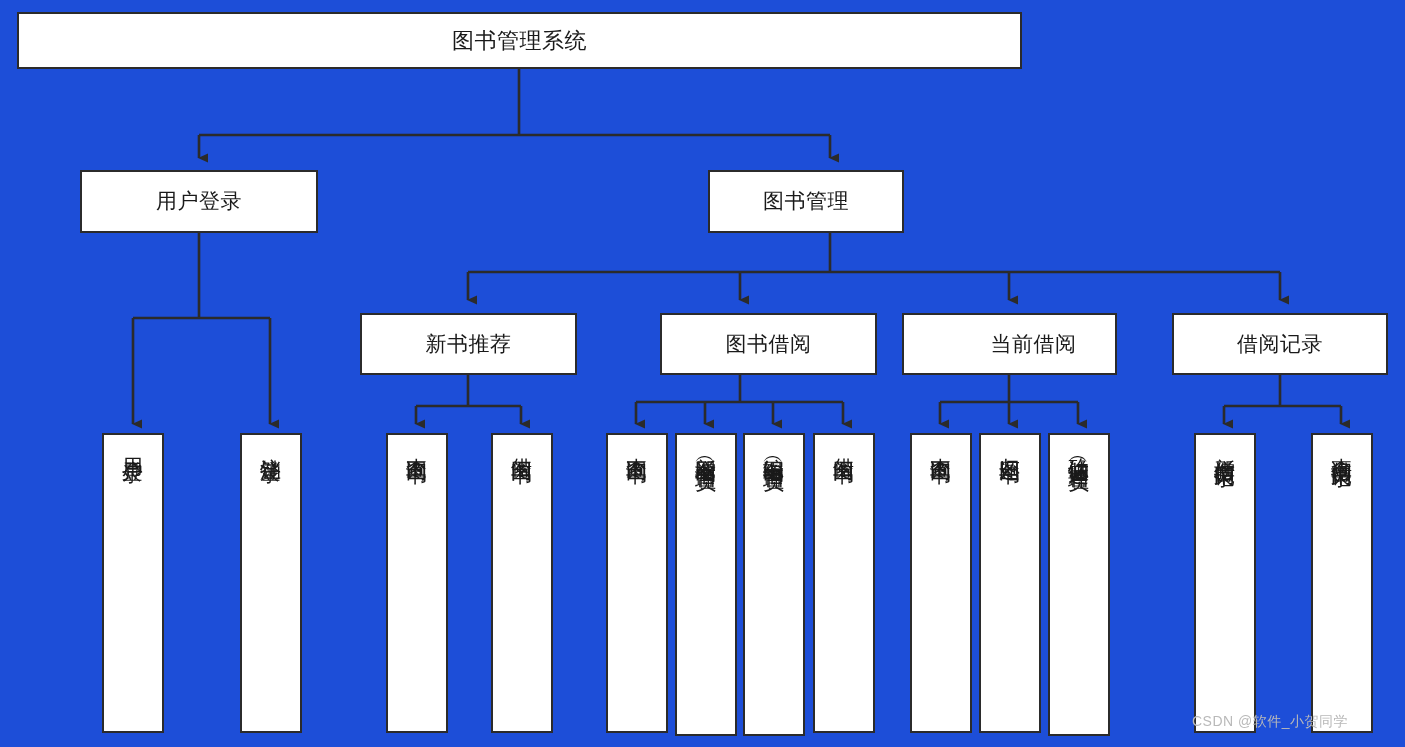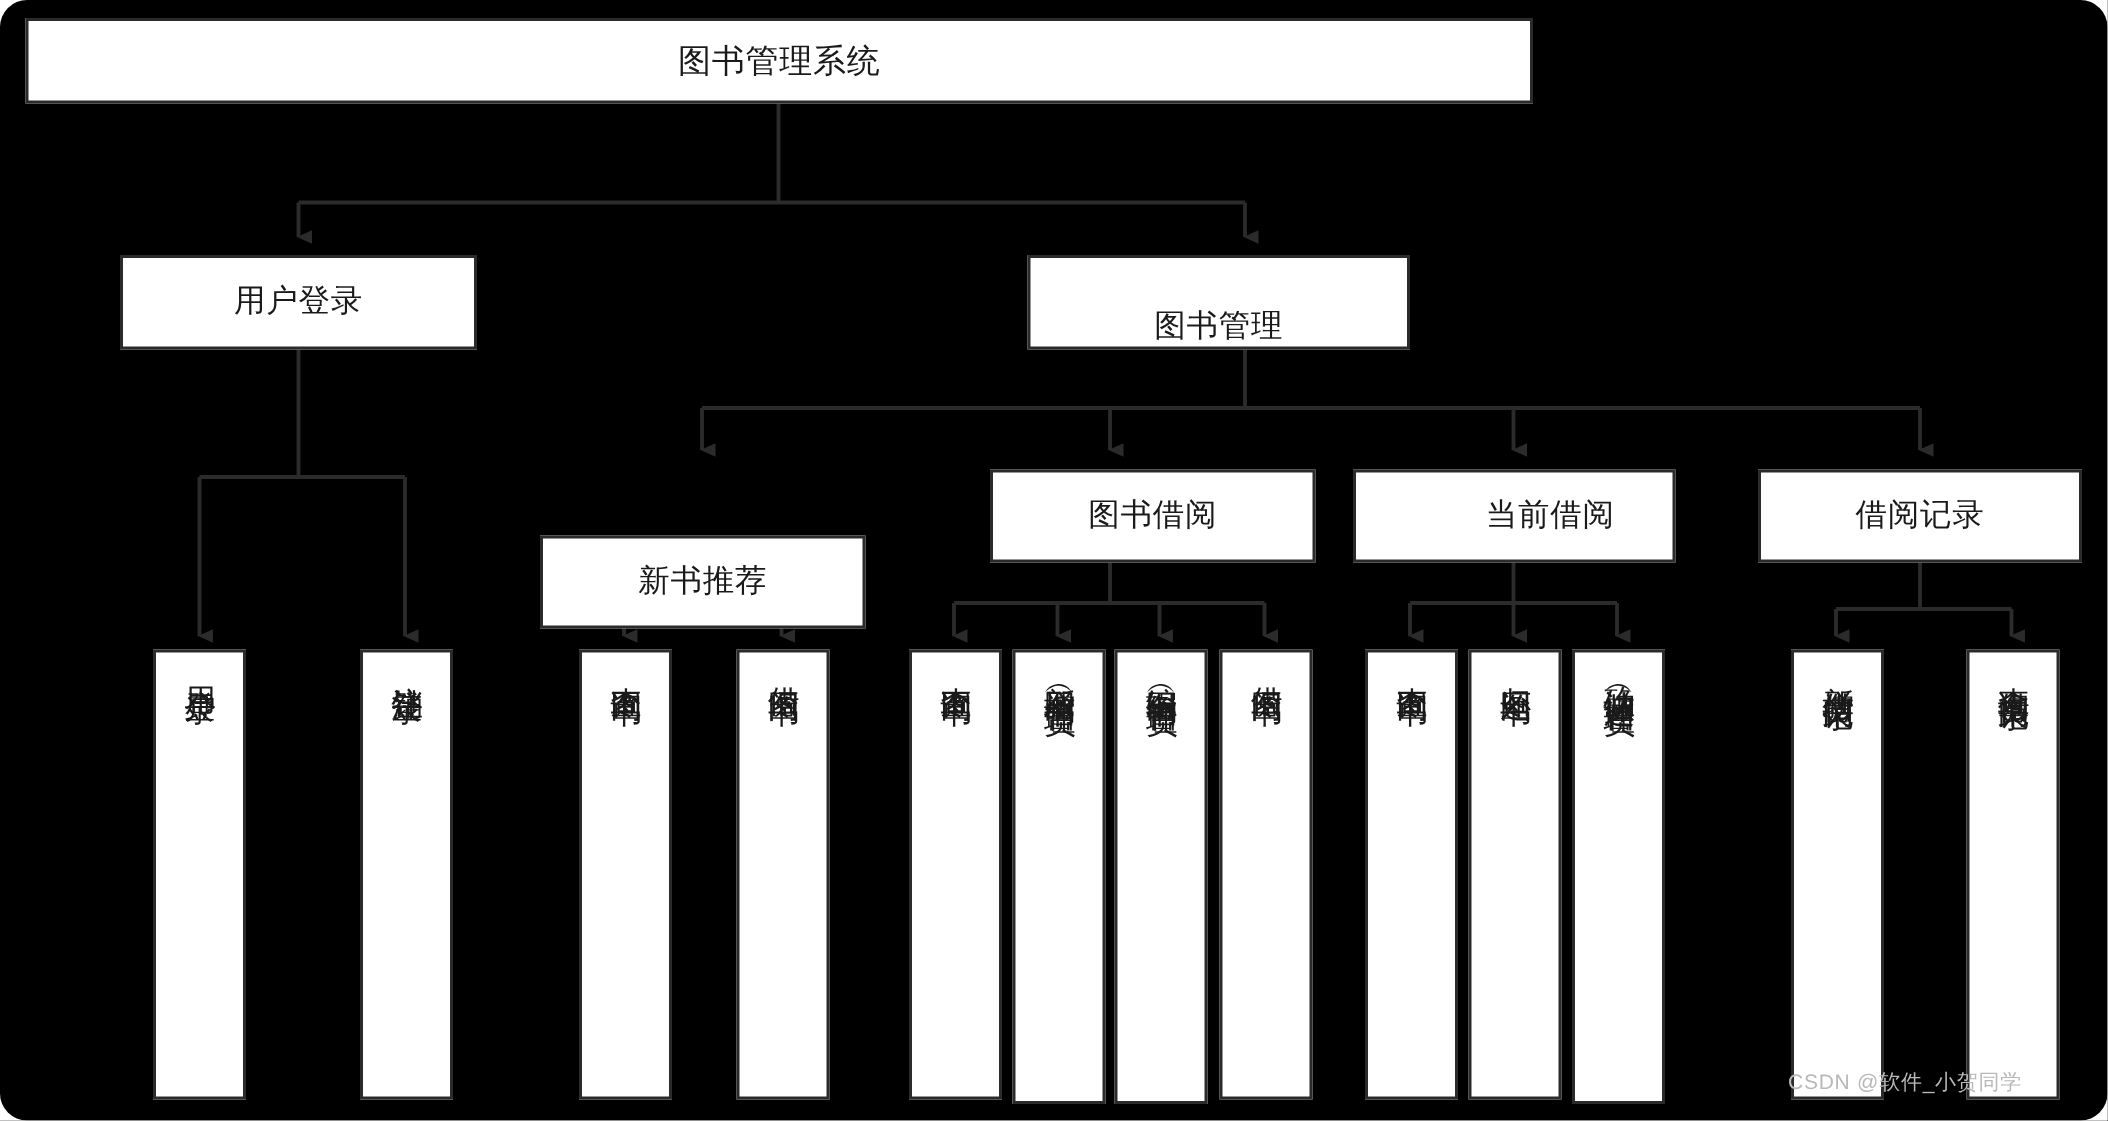--- a/index.html
+++ b/index.html
@@ -8,23 +8,22 @@
     padding: 0;
     background: #ffffff;
   }
   body {
     font-family: "Liberation Sans", "DejaVu Sans", sans-serif;
   }
   #diagram-root {
     position: relative;
     width: 1405px;
     height: 747px;
-    background: #000000;
+    background: #1d4ed8;
     overflow: hidden;
-    border-radius: 18px;
   }
   svg#connectors {
     position: absolute;
     left: 0;
     top: 0;
     width: 1405px;
     height: 747px;
     pointer-events: none;
   }
   .node {
@@ -130,25 +129,25 @@
   </svg>
 
   <div class="node horiz root" style="left:17px; top:12px; width:1005px; height:57px;">
     <span class="node-label">图书管理系统</span>
   </div>
 
   <div class="node horiz" style="left:80px; top:170px; width:238px; height:63px;">
     <span class="node-label">用户登录</span>
   </div>
 
-  <div class="node horiz" style="left:685px; top:170px; width:255px; height:63px;align-items:flex-end;">
+  <div class="node horiz" style="left:708px; top:170px; width:196px; height:63px;">
     <span class="node-label">图书管理</span>
   </div>
 
-  <div class="node horiz" style="left:360px; top:313px; width:217px; height:62px;margin-top:44px;">
+  <div class="node horiz" style="left:360px; top:313px; width:217px; height:62px;">
     <span class="node-label">新书推荐</span>
   </div>
 
   <div class="node horiz" style="left:632px; top:313px; width:217px; height:62px;margin-left:28px;">
     <span class="node-label">图书借阅</span>
   </div>
 
   <div class="node horiz" style="left:902px; top:313px; width:215px; height:62px;padding-left:48px;">
     <span class="node-label">当前借阅</span>
   </div>

